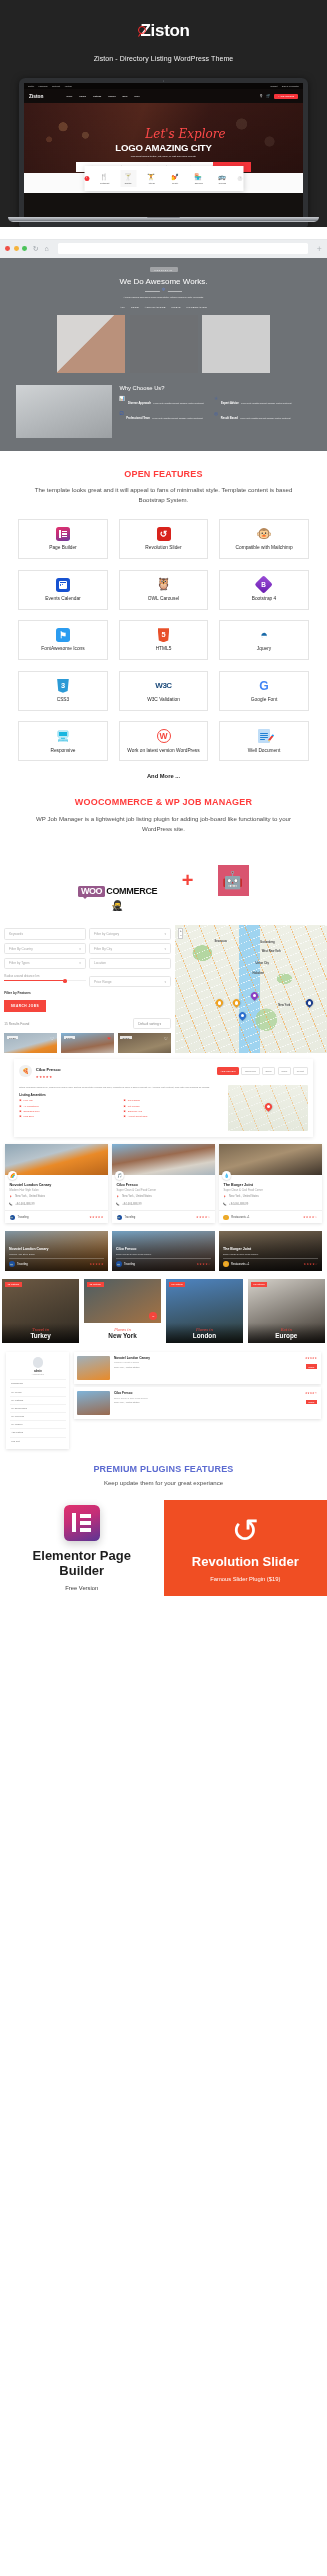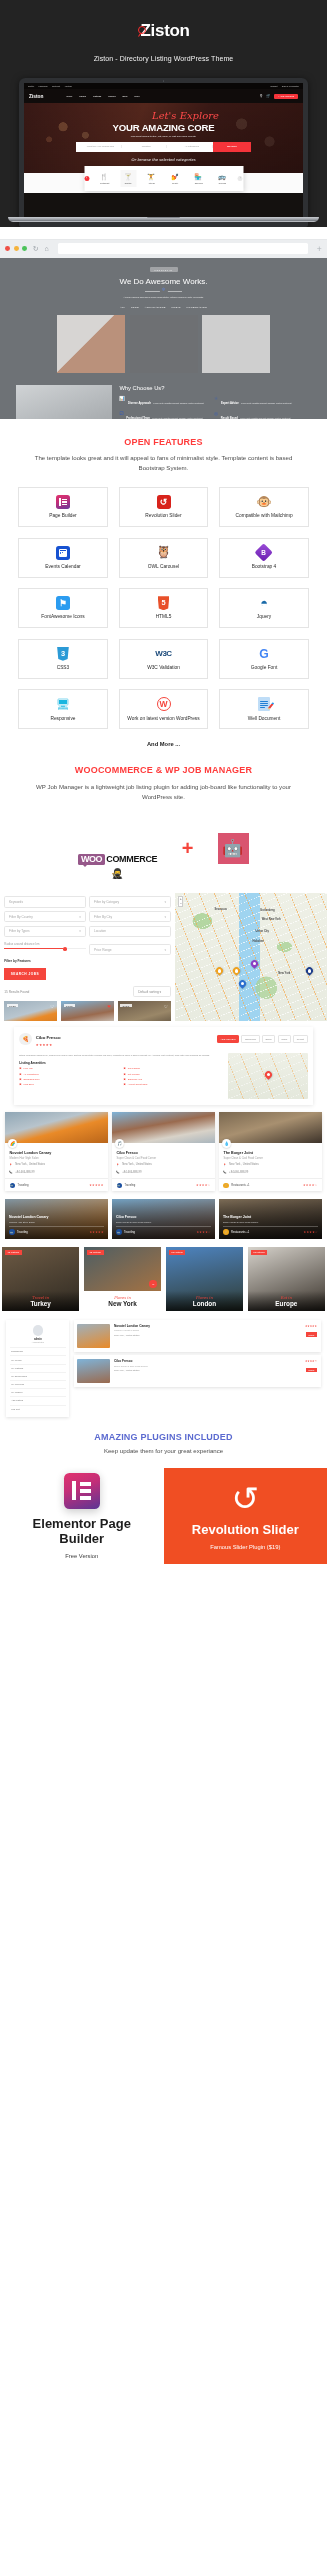--- a/index.html
+++ b/index.html
@@ -116,21 +116,21 @@
     text-align: center;
   }
   .mini-hero .blur-dots { position:absolute; inset:0; opacity:.4;
     background:
       radial-gradient(circle at 14% 34%, rgba(255,190,120,.55) 0 4.3px, transparent 4.8px),
       radial-gradient(circle at 22% 46%, rgba(255,210,140,.45) 0 3.2px, transparent 3.7px),
       radial-gradient(circle at 9% 52%, rgba(255,170,110,.4) 0 2.7px, transparent 3.2px),
       radial-gradient(circle at 78% 30%, rgba(255,230,190,.25) 0 5.3px, transparent 5.8px),
       radial-gradient(circle at 88% 55%, rgba(240,220,190,.22) 0 4.8px, transparent 5.3px);
   }
-  .script-txt { font-family:"DejaVu Serif", serif; font-style: italic; color:#ff4a4a; font-size:10px; padding-top: 7px; position:relative;margin-left:44px; }
+  .script-txt { font-family:"DejaVu Serif", serif; font-style: italic; color:#ff4a4a; font-size:12px; padding-top: 24px; position:relative;margin-left:44px; }
   .mini-h1 { color:#fff; font-weight:bold; font-size:9.6px; letter-spacing:-0.2px; position:relative; margin-top:0.5px; }
   .mini-p { color:#eee; font-size:2.4px; margin-top:2.1px; position:relative; }
   .mini-search {
     position:relative; margin: 4.3px auto 0; width: 175px; height: 9.6px;
     background:#fff; display:flex; align-items:center; font-size:2.4px; color:#9a9a9a;
   }
   .mini-search .f { flex:1; padding-left:4.3px; border-right:0.5px solid #eee; }
   .mini-search .sbtn { background:#f5343a; color:#fff; width:38px; height:100%;
     display:flex; align-items:center; justify-content:center; font-size:2.4px; font-weight:bold; }
   .mini-browse { color:#fff; font-family:"DejaVu Serif",serif; font-style:italic; font-size:3.7px; margin-top:6.4px; position:relative;}
@@ -163,21 +163,21 @@
   .browser-bar {
     background:#eceef0; height: 18px; display:flex; align-items:center;
     padding: 0 5.3px; gap: 3.7px;
   }
   .dot { width:4.8px;height:4.8px;border-radius:50%; }
   .dot.r{background:#ef4f45;} .dot.y{background:#f5b33c;} .dot.g{background:#4cc35a;}
   .bico { color:#9aa0a6; font-size: 7px; margin-left: 2.1px; }
   .urlbar { flex:1; height:10.6px; background:#fff; border-radius:1.6px; margin-left:5.3px; }
   .plus { color:#aeb3b8; font-size:8.5px; margin-left:5.3px; }
   .browser-body {
-    height: 161px;
+    height: 193px;
     background: #6e7276;
     position: relative; overflow:hidden;
   }
   .bb-inner { position:absolute; inset:0; filter: grayscale(.3); }
   .pf-badge { margin: 9.6px auto 0; width: 28px; height:5.3px; background:rgba(255,255,255,.35); border-radius:1.1px;
     color:#fff; font-size:1.9px; letter-spacing:0.8px; display:flex; align-items:center; justify-content:center; }
   .pf-h { text-align:center; color:#fff; font-size:8px; margin-top:4.8px; }
   .pf-rule { width:37px; height:0.5px; background:rgba(255,255,255,.5); margin: 4.8px auto; position:relative;}
   .pf-rule:after{content:"✻"; position:absolute; left:50%; top:-3.7px; transform:translateX(-50%); color:#5a7fd6; font-size:4.8px; background:#6e7276; padding:0 2.1px;}
   .pf-p { text-align:center; color:#e8e8e8; font-size:2.4px; }
@@ -477,21 +477,21 @@
             <span class="mini-right">
               <span style="color:#fff;font-size:3.7px">⚲</span>
               <span style="color:#fff;font-size:3.7px">🛒</span>
               <span class="mini-btn">+ ADD LISTINGS</span>
             </span>
           </div>
 
           <div class="mini-hero">
             <div class="blur-dots"></div>
             <div class="script-txt">Let's Explore</div>
-            <div class="mini-h1">YOUR AMAZING CORE</div>
+            <div class="mini-h1">LOGO AMAZING CITY</div>
             <div class="mini-p">Find great places to stay, eat, shop, or visit from local experts.</div>
             <div class="mini-search">
               <span class="f">What are you looking for?</span>
               <span class="f">Location</span>
               <span class="f">All categories</span>
               <span class="sbtn">SEARCH</span>
             </div>
             <div class="mini-browse">Or browse the selected categories</div>
 
             <div class="mini-cats">
@@ -1093,21 +1093,21 @@
         </div>
         <div class="dash-r">
           <div class="dash-stars">★★★★☆</div>
           <div class="dash-tag">OPEN</div>
         </div>
       </div>
     </div>
   </section>
 
   <section class="sec" style="padding-top:15px">
-    <div class="sec-title" style="color:#5b6ad0">AMAZING PLUGINS INCLUDED</div>
+    <div class="sec-title" style="color:#5b6ad0">PREMIUM PLUGINS FEATURES</div>
     <div class="sec-desc" style="margin-top:4.3px">Keep update them for your great experiance</div>
 
     <div class="plug-row">
       <div class="plug white">
         <div class="big-elementor">
           <span class="b1"></span>
             <span class="b2">
               <i></i>
               <i></i>
               <i></i>

